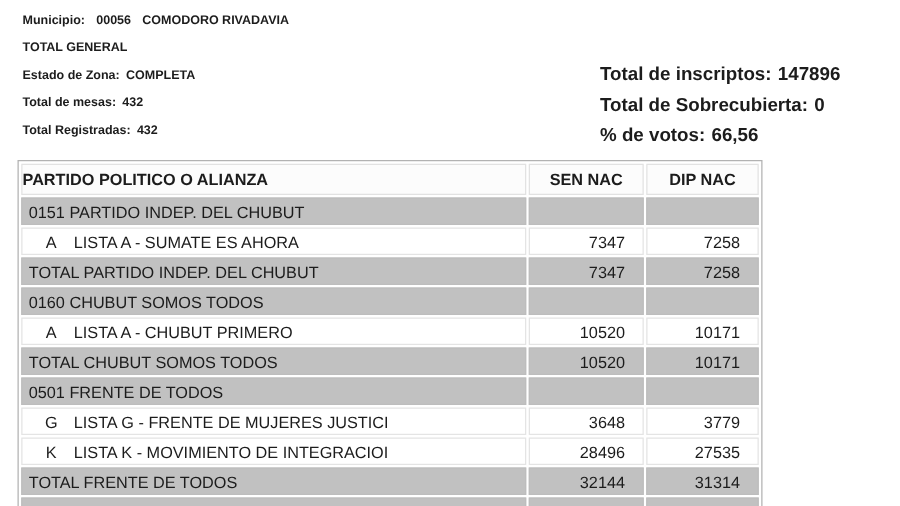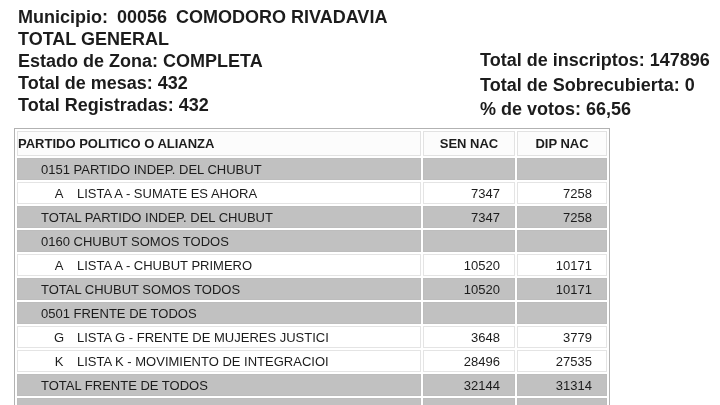--- a/index.html
+++ b/index.html
@@ -8,29 +8,29 @@
     overflow: hidden;
     background: #ffffff;
     font-family: "Liberation Sans", sans-serif;
     color: #1c1c1c;
     position: relative;
   }
   .top-left {
     position: absolute; left: 18px; top: 6px;
   }
   .top-left .line {
-    font-weight: bold; font-size: 18px; line-height: 22px;
+    font-weight: bold; font-size: 10px; line-height: 22px;
     white-space: nowrap;
   }
   .top-left .gap-after { margin-right: 9px; }
   .top-right {
     position: absolute; left: 480px; top: 48px;
   }
   .top-right .line {
-    font-weight: bold; font-size: 18px; line-height: 24.5px;
+    font-weight: bold; font-size: 15px; line-height: 24.5px;
     white-space: nowrap;
   }
   .label-gap { margin-right: 5px; }
   table.report-table {
     position: absolute; left: 14px; top: 128px;
     border-collapse: separate; border-spacing: 2px;
     background: #ffffff;
     border: 1px solid #b2b2b2;
     table-layout: fixed;
   }
@@ -45,21 +45,21 @@
   }
   th {
     height: 25px;
     background: #fcfcfc;
     font-weight: bold;
     border: 1px solid #e2e2e2;
   }
   th.h-name { text-align: left; padding-left: 0; }
   th.h-num  { text-align: center; }
   td { height: 22px; border: 1px solid #e4e4e4; }
-  td.name { text-align: left; padding-left: 23px; }
+  td.name { text-align: left; padding-left: 5px; }
   td.num  { text-align: right; padding-right: 14px; }
   tr.band td, tr.total td {
     background: #c1c1c1;
     border: 1px solid #bdbdbd;
   }
   tr.lista td { background: #ffffff; }
   .lista-letter {
     display: inline-block; width: 36px; text-align: center;
   }
 </style>

